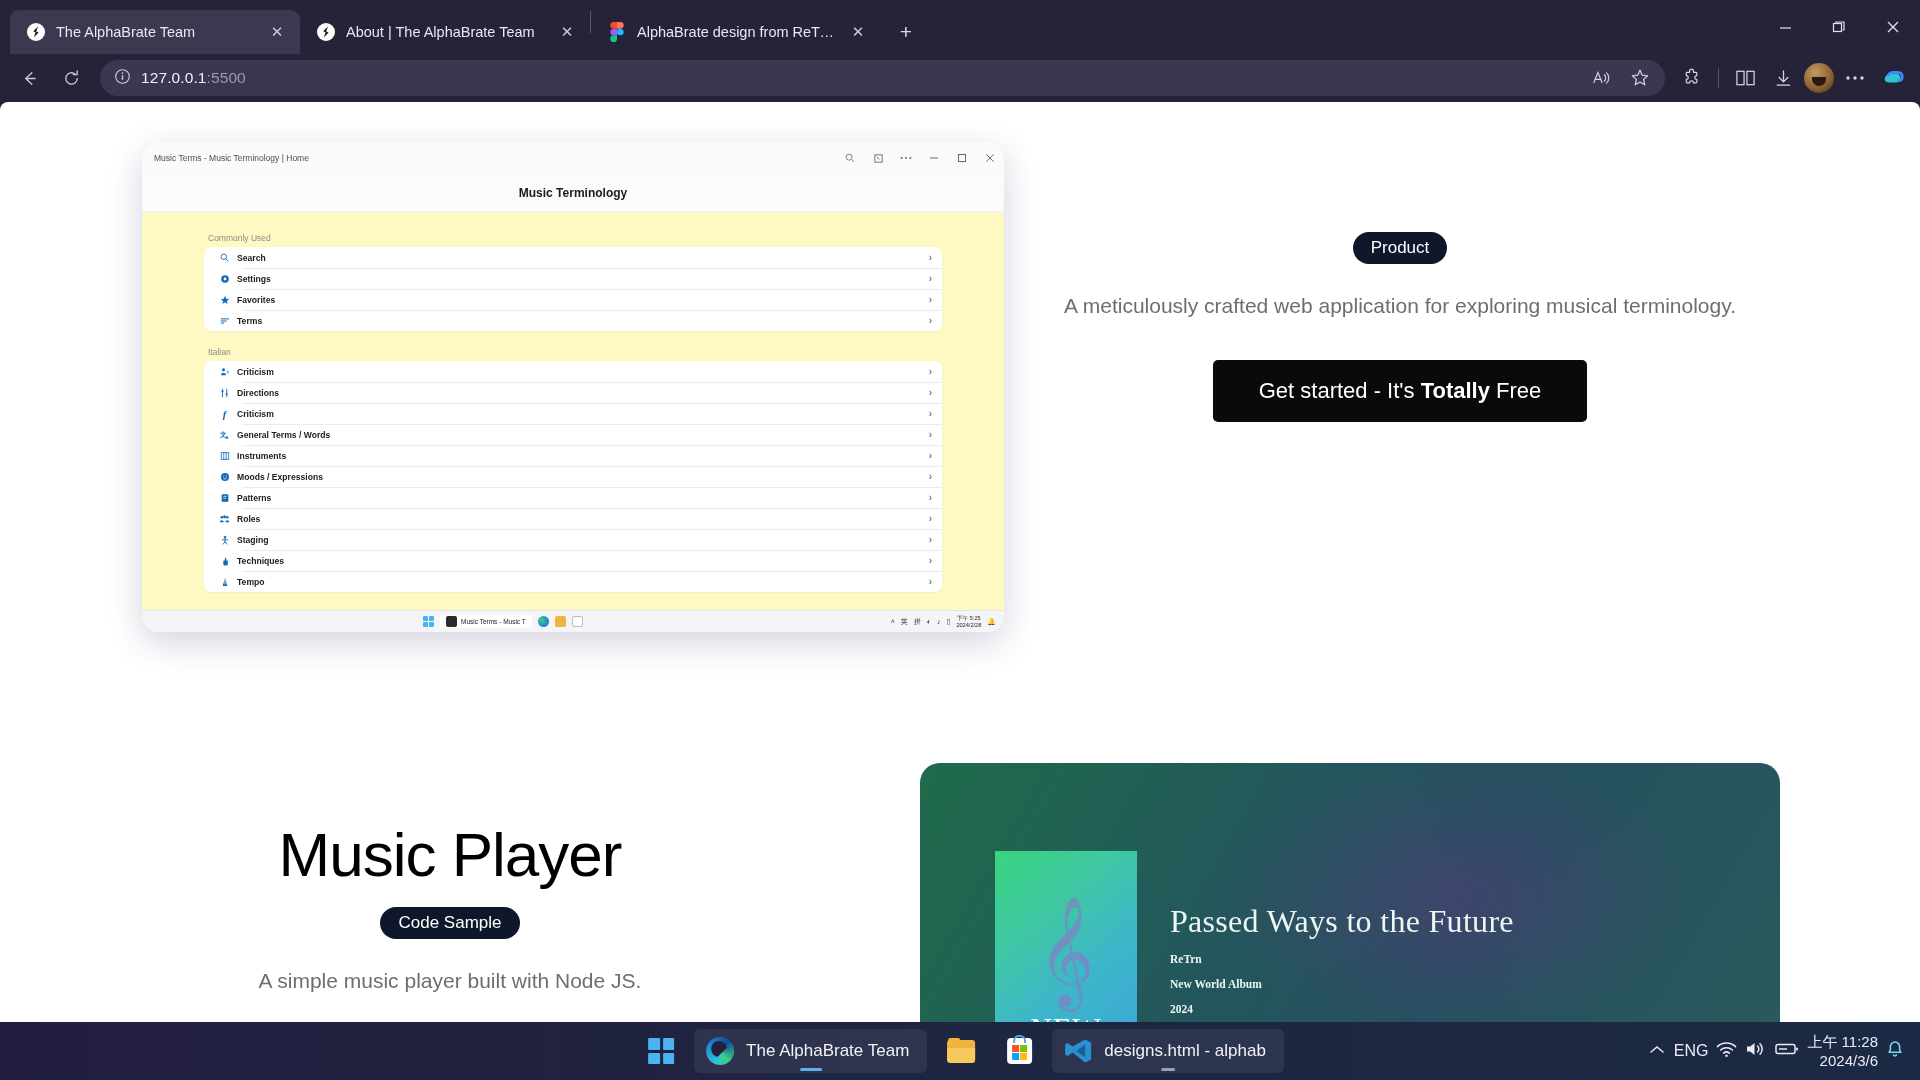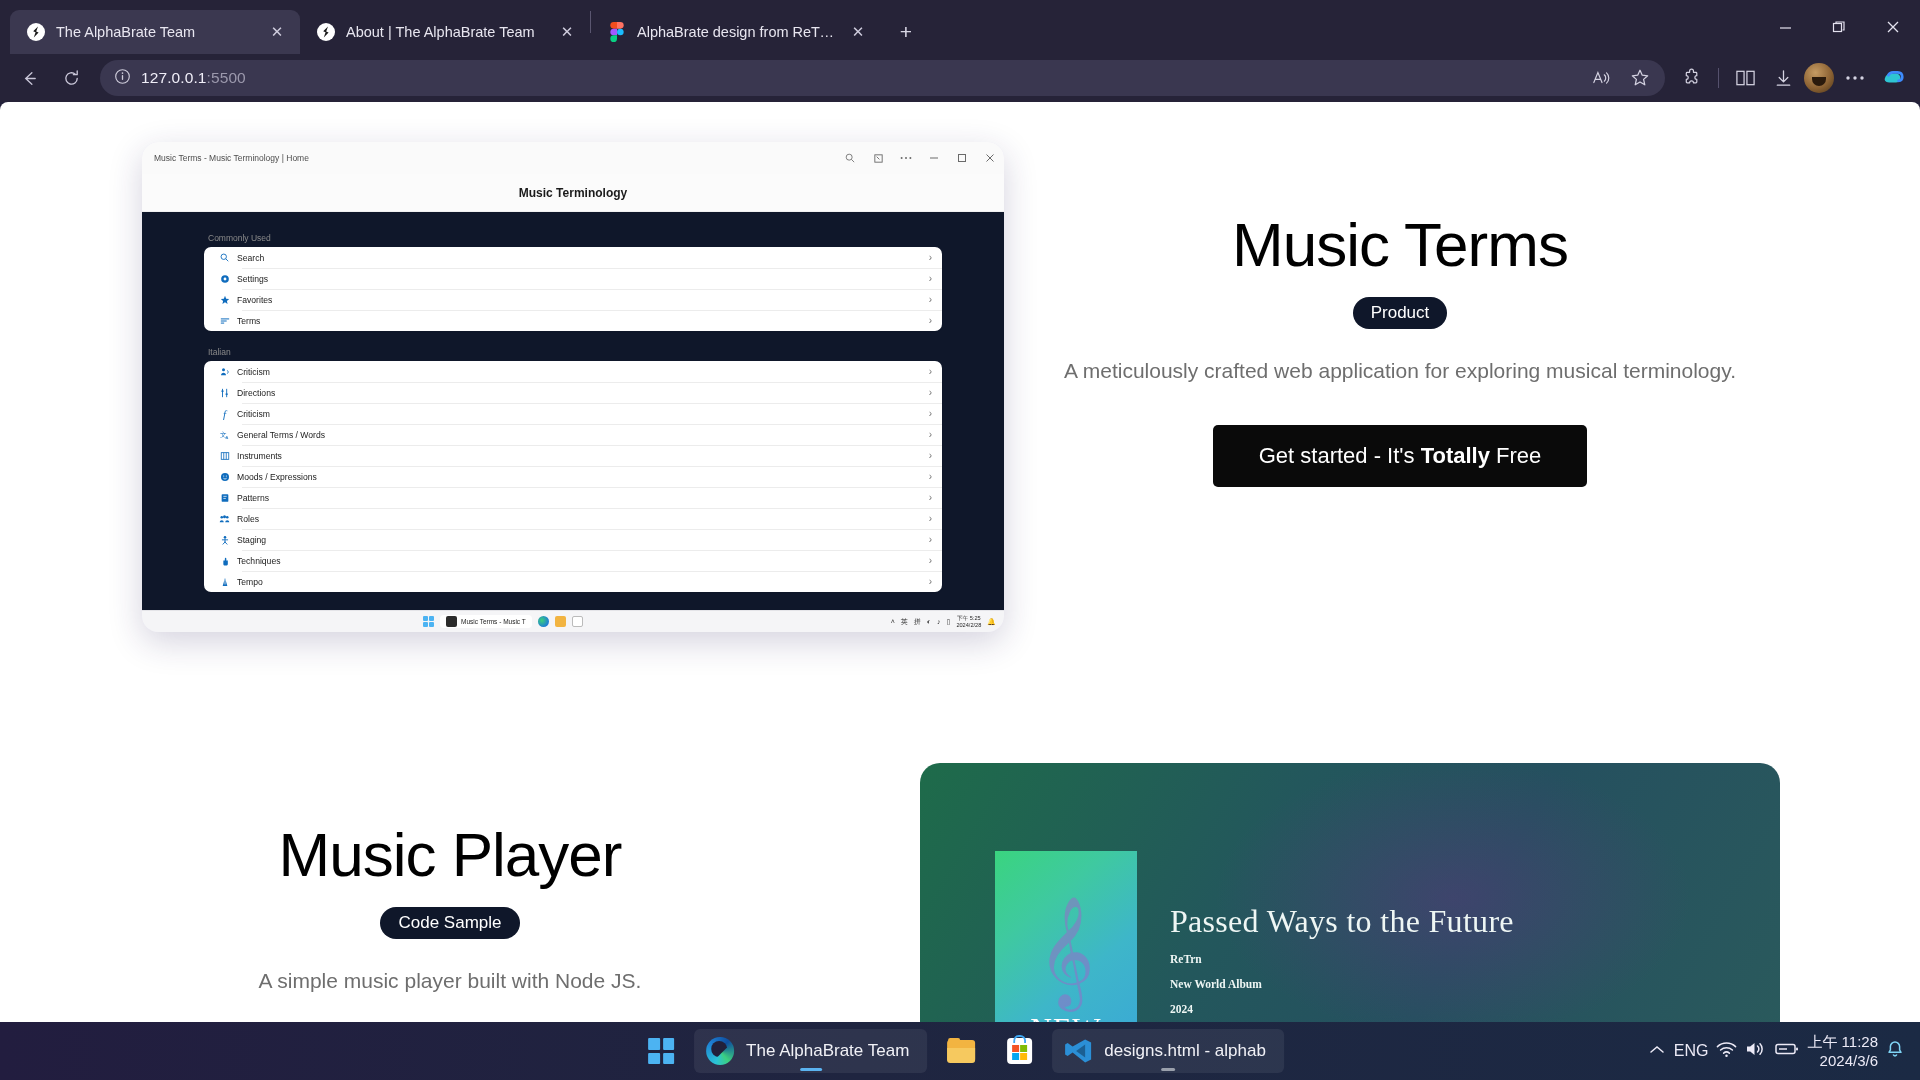--- a/index.html
+++ b/index.html
@@ -126,31 +126,31 @@
     width: 28px; height: 32px; display: flex; align-items: center;
     justify-content: center; color: #6a6a6a;
   }
   .app-header {
     flex: 0 0 38px; background: #fbfbfb;
     display: flex; align-items: center; justify-content: center;
     border-bottom: 1px solid #f0f0f0;
   }
   .app-header span { font-size: 12px; font-weight: bold; color: #1b1b1b; }
   .app-body {
-    flex: 1 1 auto; background: #0f172a; padding: 16px 62px 0 62px;
+    flex: 1 1 auto; background: #fef9c3; padding: 16px 62px 0 62px;
     overflow: hidden;
   }
   .grouplabel { font-size: 8.5px; color: #8a8a8a; margin: 5px 0 4px 4px; }
   .card {
     background: #ffffff; border-radius: 7px; overflow: hidden;
     box-shadow: 0 1px 2px rgba(0,0,0,.05);
   }
   .row {
     display: flex; align-items: center; height: 21px;
-    padding: 0 10px 0 12px; position: relative;
+    padding: 0 10px 0 12px; position: relative; font-weight: bold;
   }
   .row + .row::before {
     content: ""; position: absolute; left: 38px; right: 0; top: 0;
     height: 1px; background: #ececec;
   }
   .row .ricon {
     width: 17px; flex: 0 0 17px; display: flex; align-items: center;
     justify-content: center; color: #0f6cbd; font-size: 10px;
   }
   .row .rlabel { font-size: 8.6px; color: #1b1b1b; margin-left: 4px; }
@@ -656,21 +656,20 @@
             <span class="tb-clock">
               <span>下午 5:25</span><br>
               <span>2024/2/28</span>
             </span>
             <span class="tb-glyph">🔔</span>
           </div>
         </div>
       </div>
 
       <div class="hero-right">
-        <div class="hero-title">Music Terms</div>
         <div class="pill">Product</div>
         <div class="hero-sub">A meticulously crafted web application for exploring musical terminology.</div>
         <a class="cta"><span>Get started - It's </span><b>Totally</b><span> Free</span></a>
       </div>
     </div>
 
     <div class="sec2">
       <div class="hero-left">
         <div class="hero-title">Music Player</div>
         <div class="pill">Code Sample</div>

